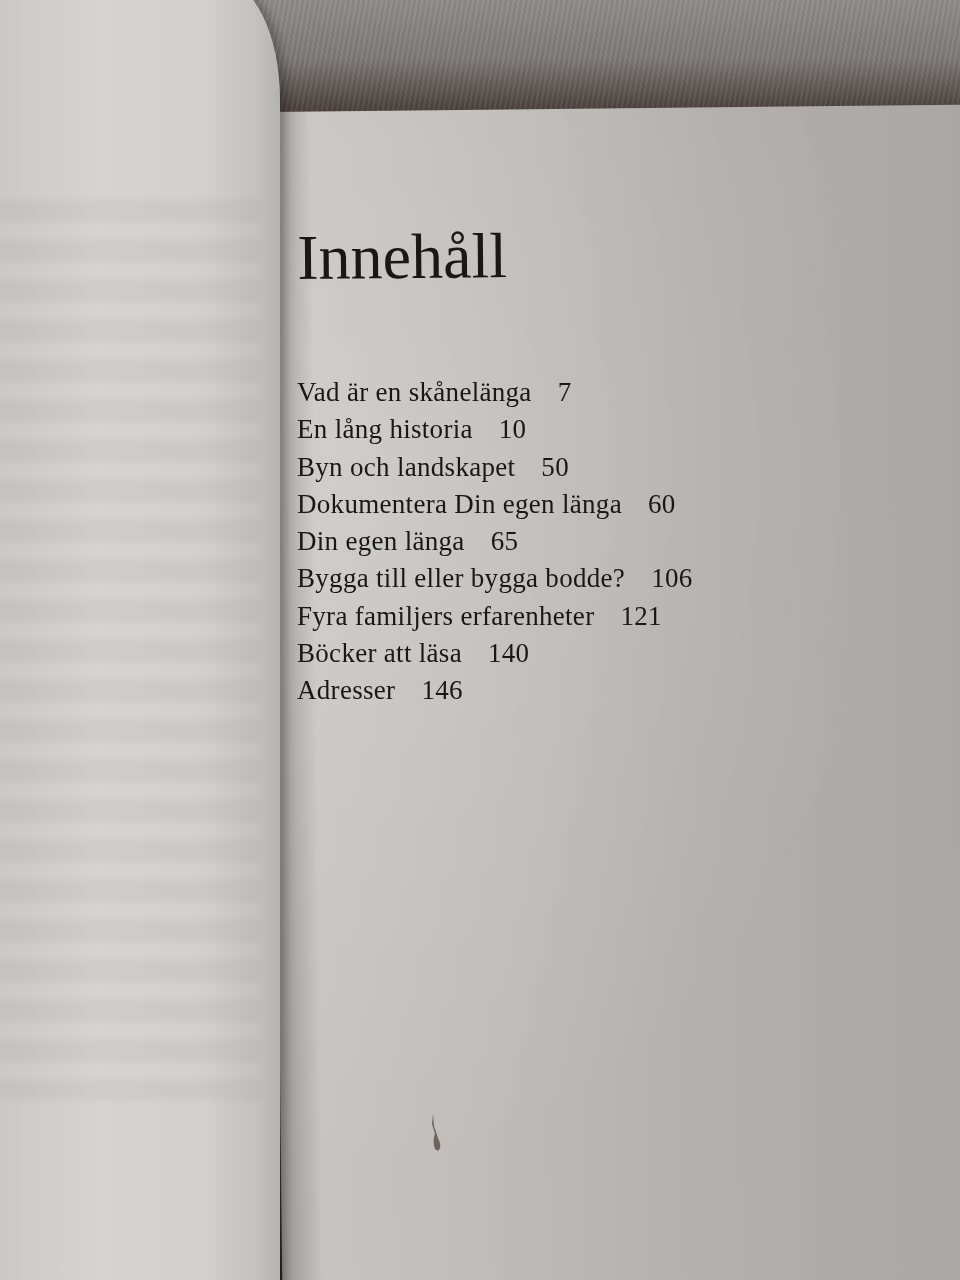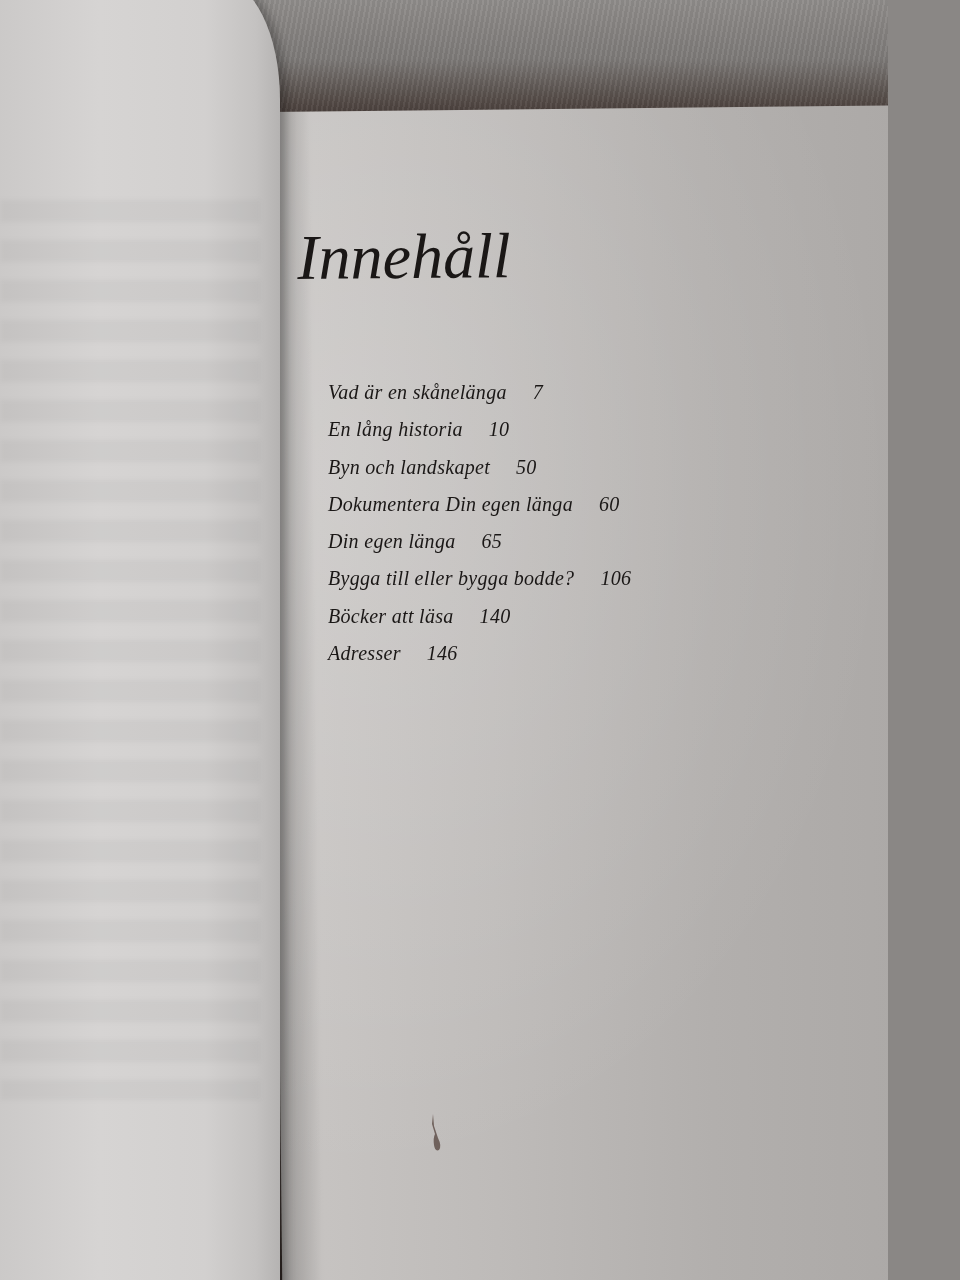--- a/index.html
+++ b/index.html
@@ -5,25 +5,24 @@
     html, body {
       margin: 0;
       padding: 0;
       width: 960px;
       height: 1280px;
       overflow: hidden;
       background: #8a8785;
     }
     .scene {
       position: relative;
-      width: 888px;
+      width: 960px;
       height: 1280px;
       overflow: hidden;
       background: linear-gradient(180deg, #8e8b89 0%, #7c7977 40%, #4a4340 85%, #2e2522 100%);
-      font-style: italic;
     }
     
     .backdrop {
       position: absolute;
       left: 0; top: 0;
       width: 960px;
       height: 130px;
       background:
         repeating-linear-gradient(100deg, rgba(255,255,255,0.05) 0 2px, rgba(0,0,0,0.04) 2px 5px),
         linear-gradient(180deg, #8f8c8a 0%, #7d7a78 45%, #5a524e 72%, #3a2e2a 100%);
@@ -84,25 +83,24 @@
       letter-spacing: 0px;
       transform: rotate(-0.5deg);
       transform-origin: 0 0;
     }
     .toc {
       list-style: none;
       margin: 76px 0 0 0;
       padding: 0;
     }
     .toc li {
-      font-size: 20px;
+      font-size: 27px;
       line-height: 37.3px;
       white-space: nowrap;
       letter-spacing: 0.3px;
-      margin-left: 31px;
     }
     .toc li .page {
       margin-left: 26px;
     }
     .stain {
       position: absolute;
       left: 430px;
       top: 1112px;
       width: 14px;
       height: 40px;
@@ -122,20 +120,21 @@
 
   <div class="content">
     <h1 class="title">Innehåll</h1>
     <ul class="toc">
       <li><span>Vad är en skånelänga</span><span class="page">7</span></li>
       <li><span>En lång historia</span><span class="page">10</span></li>
       <li><span>Byn och landskapet</span><span class="page">50</span></li>
       <li><span>Dokumentera Din egen länga</span><span class="page">60</span></li>
       <li><span>Din egen länga</span><span class="page">65</span></li>
       <li><span>Bygga till eller bygga bodde?</span><span class="page">106</span></li>
+      <li><span>Fyra familjers erfarenheter</span><span class="page">121</span></li>
       <li><span>Böcker att läsa</span><span class="page">140</span></li>
       <li><span>Adresser</span><span class="page">146</span></li>
     </ul>
   </div>
 
   <svg class="stain" viewBox="0 0 14 40">
     <path d="M3 2 L4 14 L8 26 Q12 34 9 38 Q5 40 4 33 Q3 26 5 22 L2 12 Z" fill="#5a4a44" opacity="0.8"></path>
   </svg>
 </div>
 

